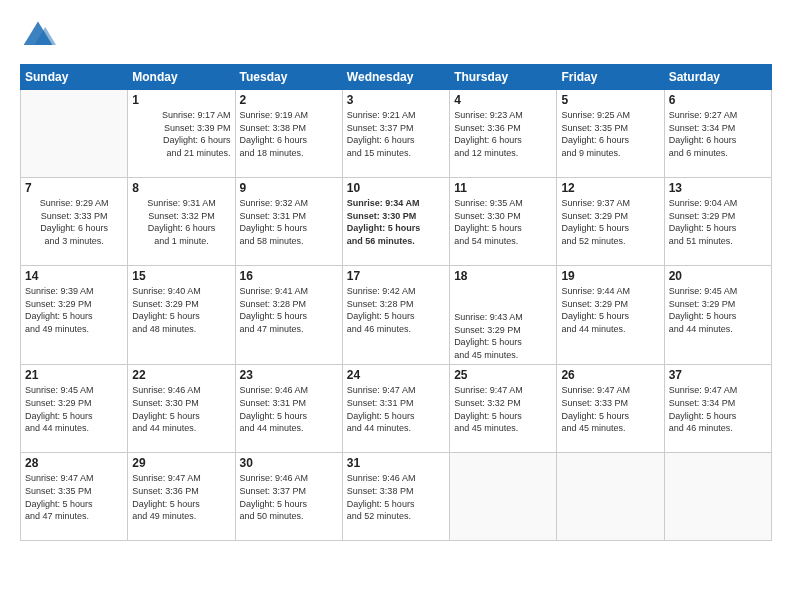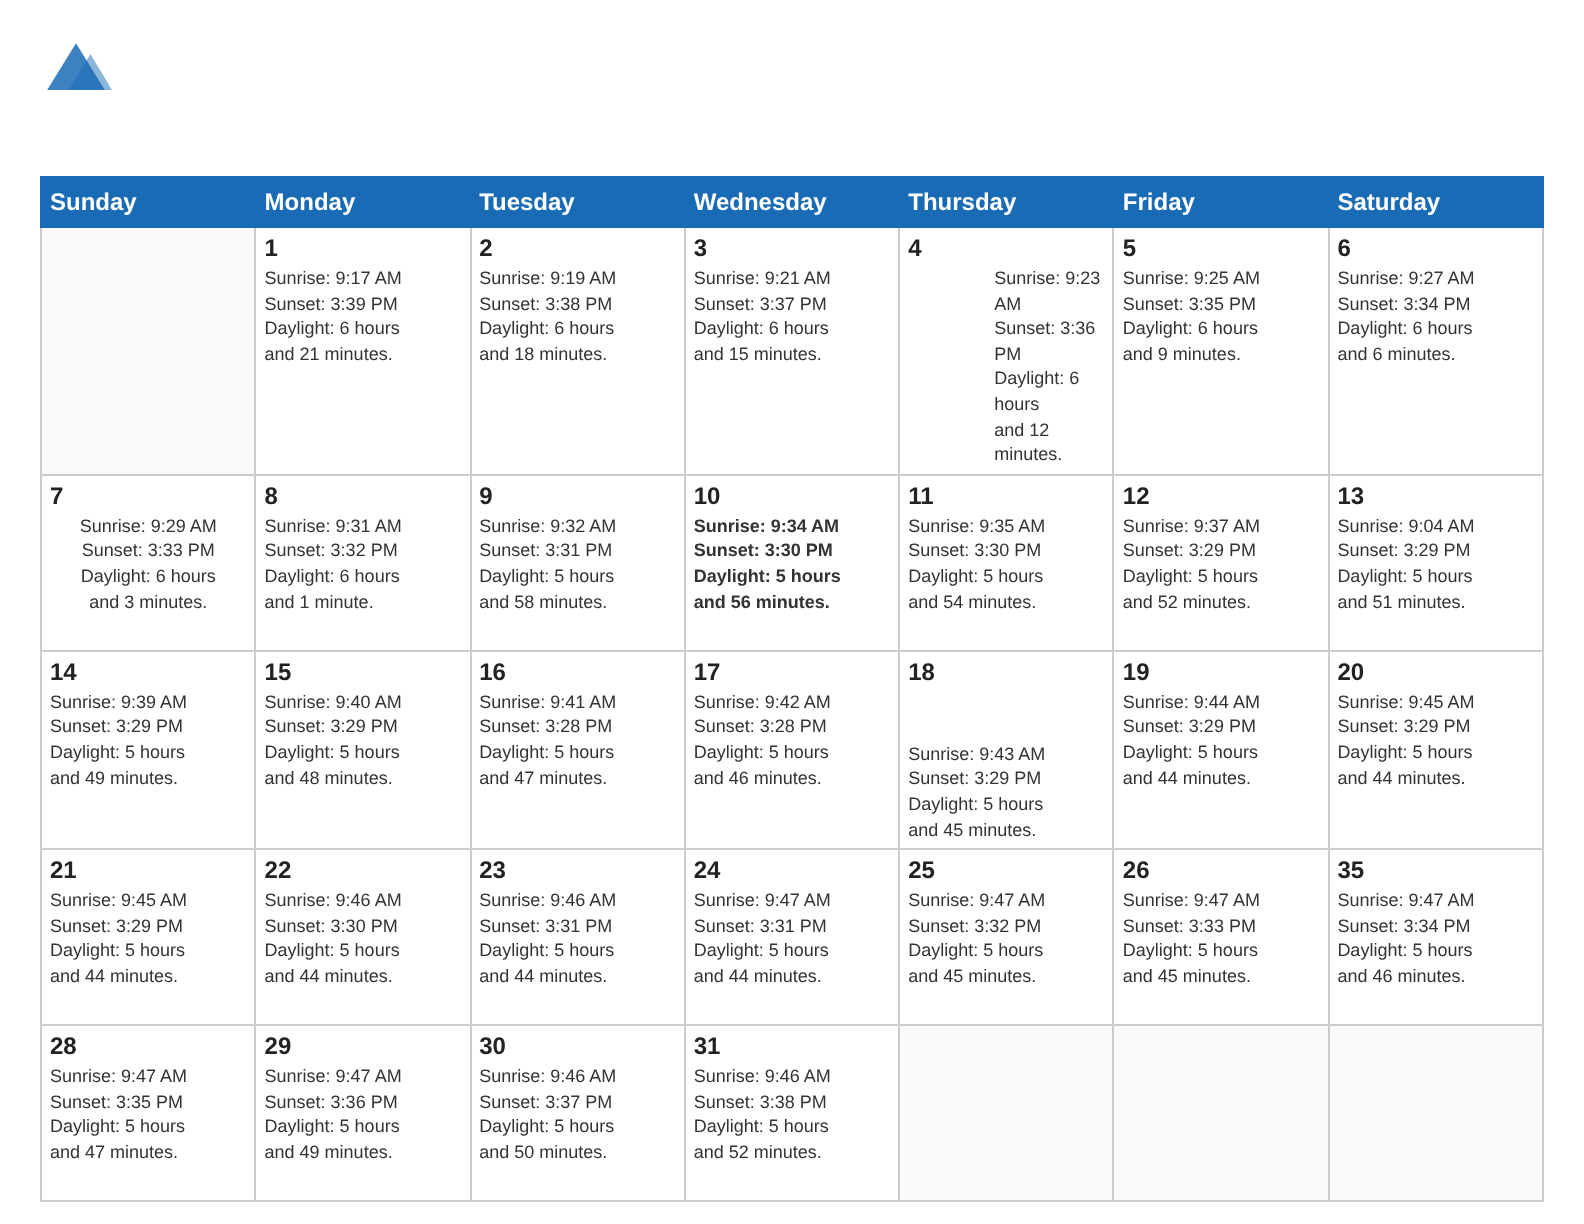--- a/index.html
+++ b/index.html
@@ -9,21 +9,20 @@
       font-family: Arial, sans-serif;
       background: #fff;
       overflow: hidden;
     }
     .page {
       width: 792px;
       height: 453px;
       padding: 18px 20px 10px 20px;
       display: flex;
       flex-direction: column;
-      gap: 24px;
     }
     .header {
       display: flex;
       align-items: flex-start;
       justify-content: space-between;
       margin-bottom: 10px;
     }
     .logo {
       display: flex;
       align-items: center;
@@ -126,42 +125,42 @@
           <th>Thursday</th>
           <th>Friday</th>
           <th>Saturday</th>
         </tr>
     </thead>
     <tbody id="calendar-body">
     <tr>
           <td class="empty"></td>
           <td>
             <span class="day-number">1</span>
-            <div class="day-info" style="white-space: pre-line;">Sunrise: 9:17 AM
+            <div class="day-info" style="white-space: pre-line; text-align: right;">Sunrise: 9:17 AM
 Sunset: 3:39 PM
 Daylight: 6 hours
 and 21 minutes.</div>
           </td>
           <td>
             <span class="day-number">2</span>
             <div class="day-info" style="white-space: pre-line;">Sunrise: 9:19 AM
 Sunset: 3:38 PM
 Daylight: 6 hours
 and 18 minutes.</div>
           </td>
           <td>
             <span class="day-number">3</span>
             <div class="day-info" style="white-space: pre-line;">Sunrise: 9:21 AM
 Sunset: 3:37 PM
 Daylight: 6 hours
 and 15 minutes.</div>
           </td>
           <td>
             <span class="day-number">4</span>
-            <div class="day-info" style="white-space: pre-line; margin-left: 43px;">Sunrise: 9:23 AM
+            <div class="day-info" style="white-space: pre-line;">Sunrise: 9:23 AM
 Sunset: 3:36 PM
 Daylight: 6 hours
 and 12 minutes.</div>
           </td>
           <td>
             <span class="day-number">5</span>
             <div class="day-info" style="white-space: pre-line;">Sunrise: 9:25 AM
 Sunset: 3:35 PM
 Daylight: 6 hours
 and 9 minutes.</div>
@@ -177,21 +176,21 @@
         <tr>
           <td>
             <span class="day-number">7</span>
             <div class="day-info" style="white-space: pre-line; text-align: center;">Sunrise: 9:29 AM
 Sunset: 3:33 PM
 Daylight: 6 hours
 and 3 minutes.</div>
           </td>
           <td>
             <span class="day-number">8</span>
-            <div class="day-info" style="white-space: pre-line;">Sunrise: 9:31 AM
+            <div class="day-info" style="white-space: pre-line; text-align: center;">Sunrise: 9:31 AM
 Sunset: 3:32 PM
 Daylight: 6 hours
 and 1 minute.</div>
           </td>
           <td>
             <span class="day-number">9</span>
             <div class="day-info" style="white-space: pre-line;">Sunrise: 9:32 AM
 Sunset: 3:31 PM
 Daylight: 5 hours
 and 58 minutes.</div>
@@ -313,21 +312,21 @@
 and 45 minutes.</div>
           </td>
           <td>
             <span class="day-number">26</span>
             <div class="day-info" style="white-space: pre-line;">Sunrise: 9:47 AM
 Sunset: 3:33 PM
 Daylight: 5 hours
 and 45 minutes.</div>
           </td>
           <td>
-            <span class="day-number">35</span>
+            <span class="day-number">37</span>
             <div class="day-info" style="white-space: pre-line;">Sunrise: 9:47 AM
 Sunset: 3:34 PM
 Daylight: 5 hours
 and 46 minutes.</div>
           </td>
         </tr>
         <tr>
           <td>
             <span class="day-number">28</span>
             <div class="day-info" style="white-space: pre-line;">Sunrise: 9:47 AM

